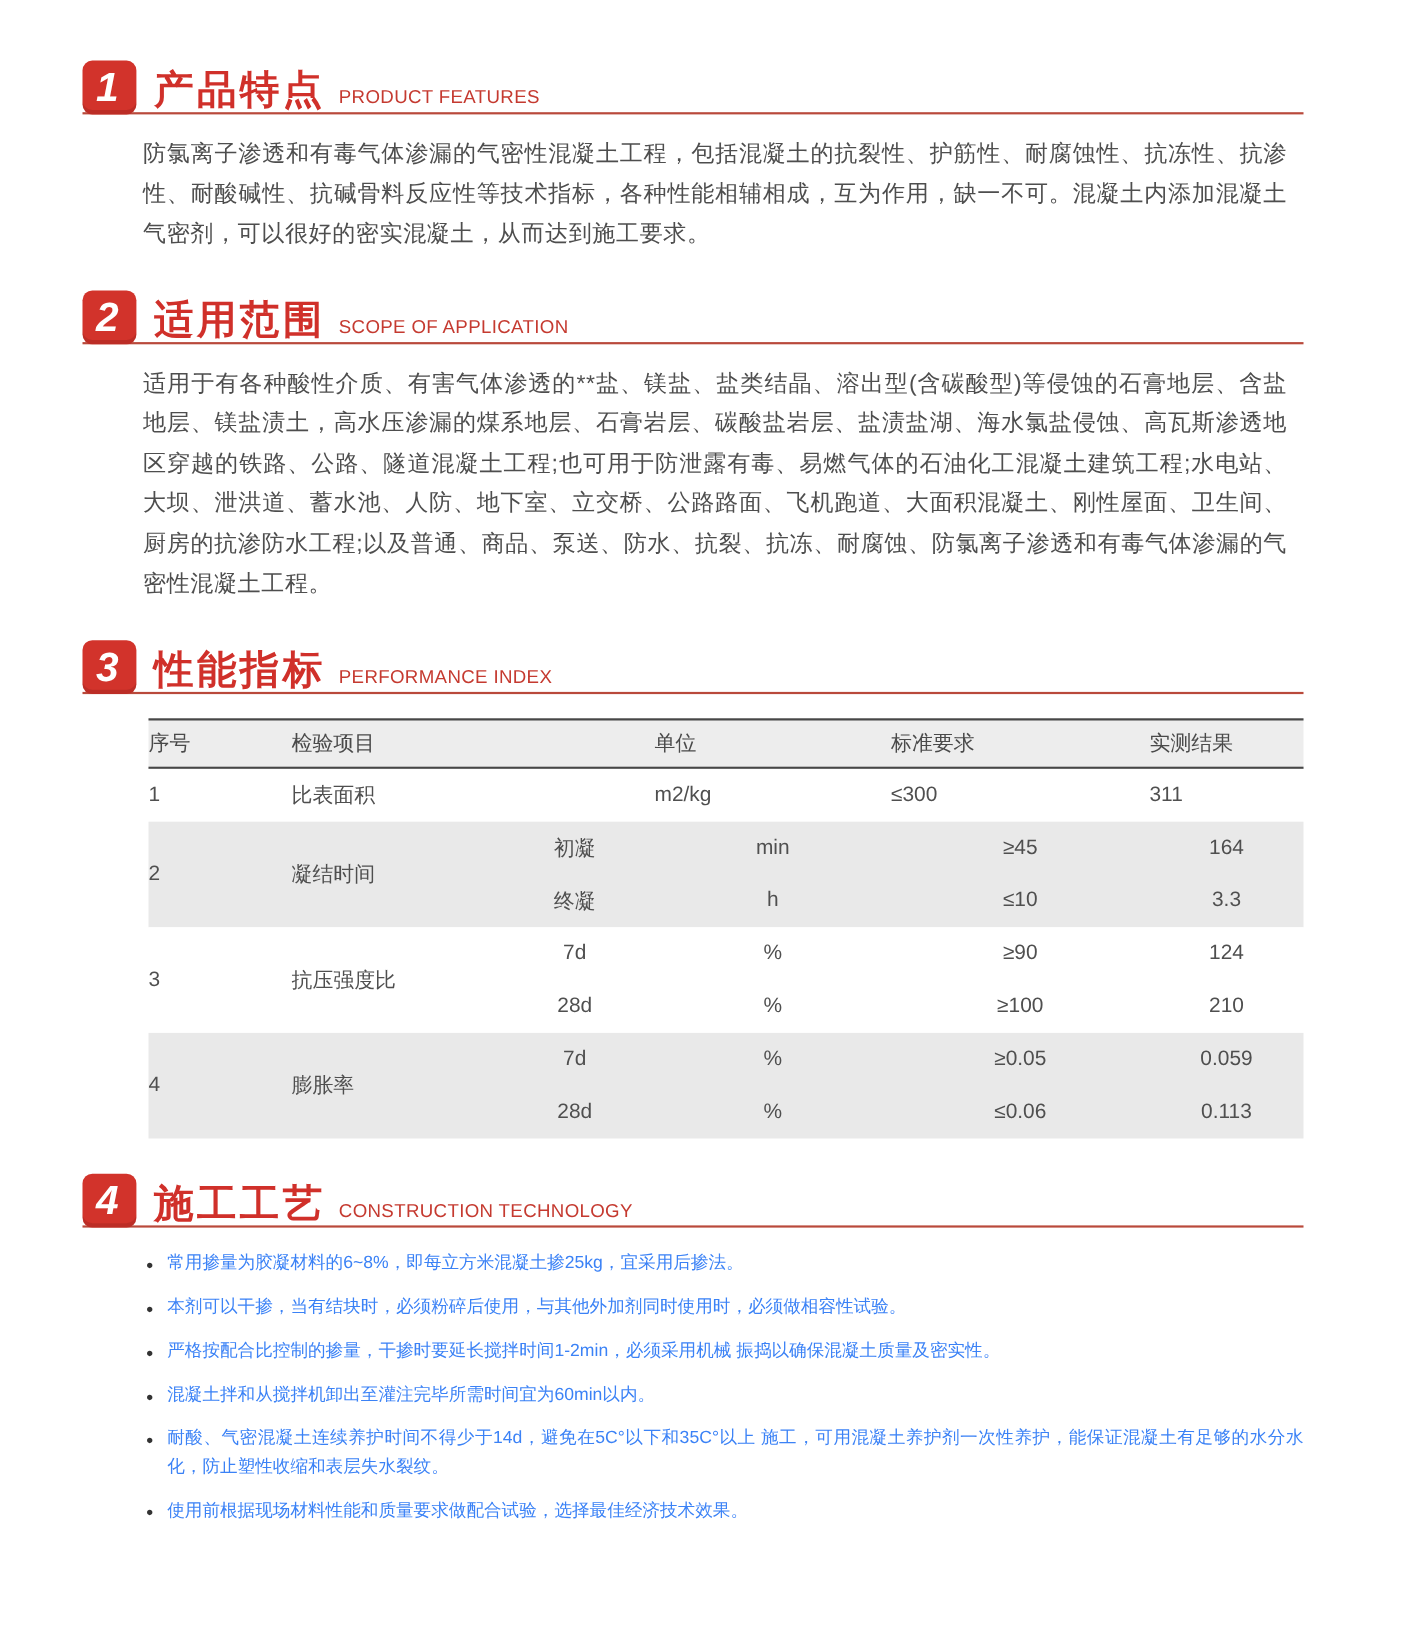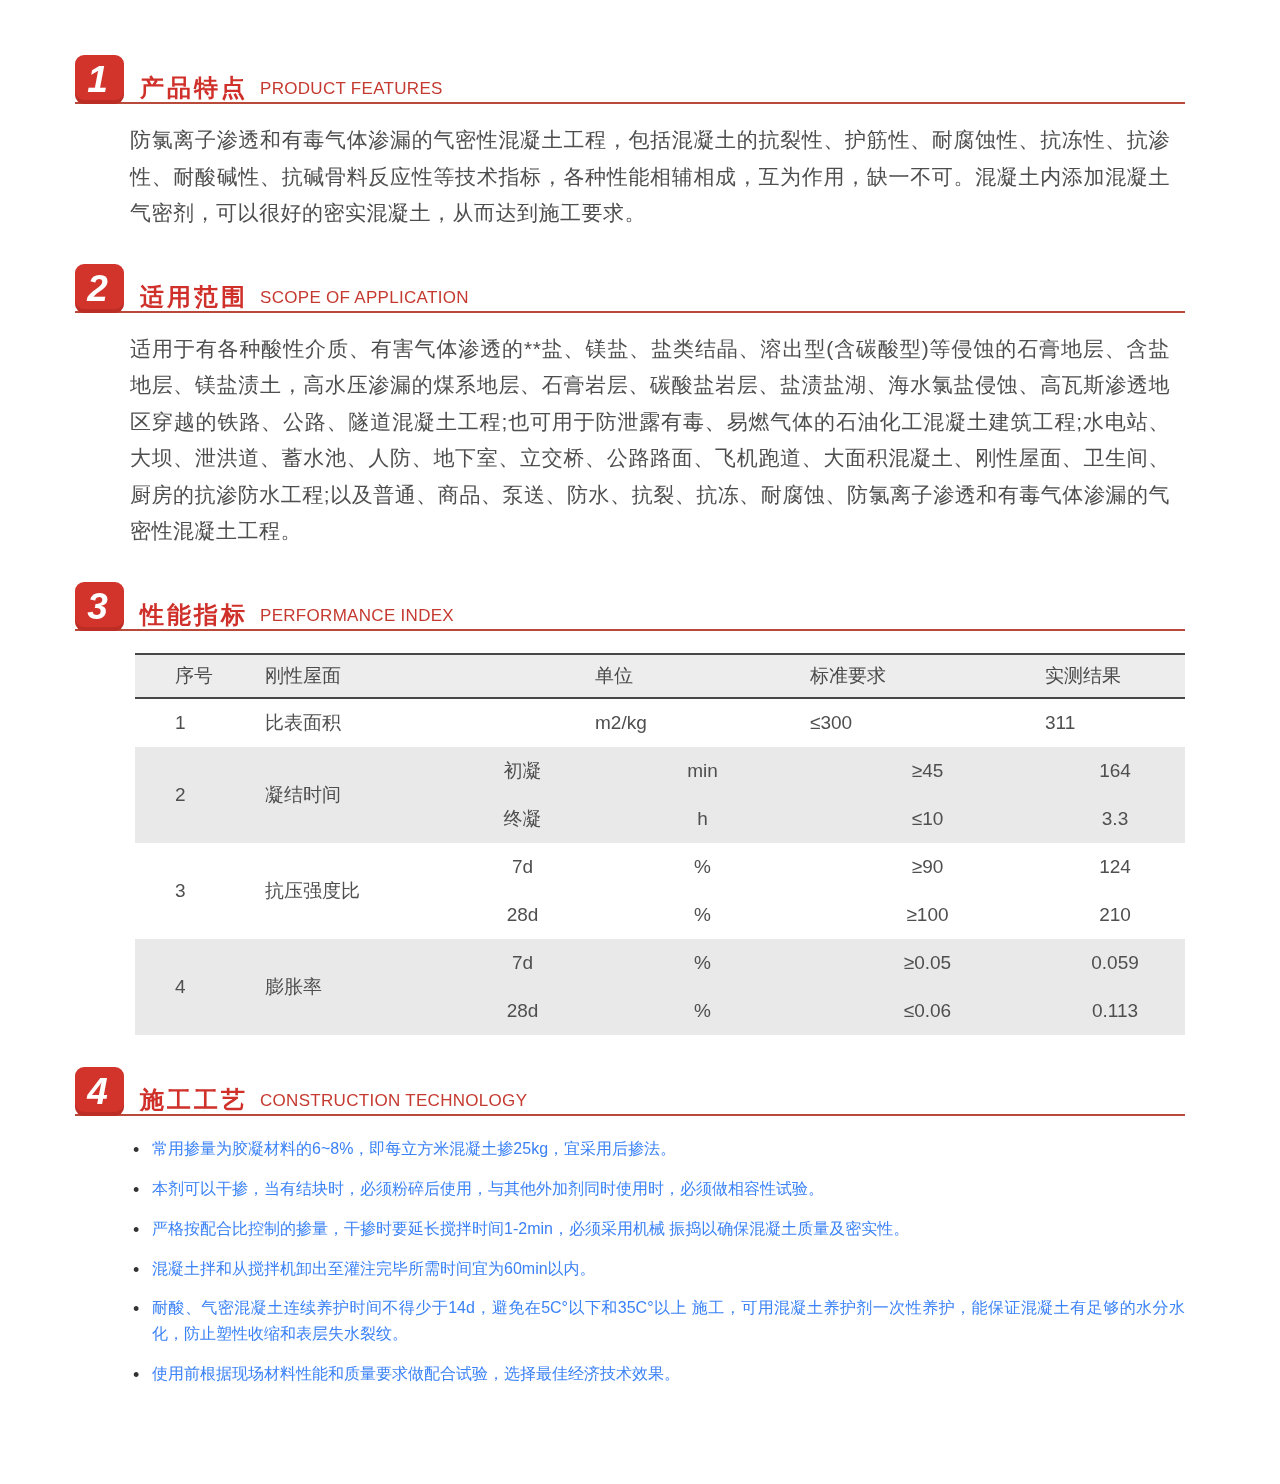--- a/index.html
+++ b/index.html
@@ -5,35 +5,35 @@
   html,body{margin:0;padding:0;background:#ffffff;}
   body{width:1280px;font-family:"Liberation Sans","DejaVu Sans",sans-serif;}
   .page{width:1280px;min-height:1484px;box-sizing:border-box;padding:55px 95px 40px 75px;background:#fff;}
 
   .sec{margin-top:32px;}
   .sec:first-child{margin-top:0;}
 
   .sec-head{display:flex;align-items:flex-end;border-bottom:2px solid #b9493b;position:relative;}
   .badge{width:49px;height:49px;background:#d2332b;border-radius:9px;display:flex;align-items:center;justify-content:center;margin-bottom:-2px;flex:0 0 auto;box-shadow:inset 0 -4px 0 rgba(0,0,0,0.10);}
   .badge-num{color:#ffffff;font-size:37px;font-weight:bold;font-style:italic;line-height:1;transform:translateX(-2px);}
-  .zh{font-size:24px;color:#d0302a;font-weight:bold;margin:0 12px 2px 16px;letter-spacing:3px;line-height:1;}
+  .zh{font-size:36px;color:#d0302a;font-weight:bold;margin:0 12px 2px 16px;letter-spacing:3px;line-height:1;}
   .en{font-size:17px;color:#c53a30;font-weight:normal;margin-bottom:3px;letter-spacing:0.3px;white-space:nowrap;}
 
   .para{margin:18px 0 0 55px;max-width:1040px;font-size:21px;line-height:1.74;color:#4e4e4e;text-align:justify;letter-spacing:0.5px;}
 
   .ptable{margin:22px 0 0 60px;width:1050px;color:#4f4f4f;font-size:19px;}
   .t-head,.t-row.single{display:grid;grid-template-columns:130px 185px 145px 215px 235px 140px;align-items:center;}
   .t-head{background:#ededed;border-top:2px solid #474747;border-bottom:2px solid #474747;height:42px;font-size:19px;color:#4a4a4a;}
   .t-row.single{height:48px;background:#ffffff;}
   .t-row.multi{display:grid;grid-template-columns:130px 185px 1fr;background:#ffffff;}
   .t-row.multi.gray{background:#e9e9e9;}
   .t-row .no,.t-row .item{display:flex;align-items:center;height:100%;}
   .subwrap{display:flex;flex-direction:column;}
   .subrow{display:grid;grid-template-columns:145px 215px 235px 140px;align-items:center;height:48px;text-align:center;}
-  .c1{box-sizing:border-box;margin-left:40px;}
+  .c1{box-sizing:border-box;}
   .cell{overflow:hidden;white-space:nowrap;}
 
   .bullets{margin:20px 0 0 55px;padding:0;list-style:none;font-size:16px;color:#3b82f6;}
   .bullets li{position:relative;padding-left:22px;margin-bottom:14px;line-height:1.62;max-width:1045px;text-align:justify;}
   .bullets li::before{content:"•";position:absolute;left:3px;top:0;color:#333;font-size:18px;}
 </style>
 </head>
 <body>
 
 <div class="page">
@@ -65,21 +65,21 @@
       <div class="badge">
         <span class="badge-num">3</span>
       </div>
       <h2 class="zh">性能指标</h2>
       <span class="en">PERFORMANCE INDEX</span>
     </header>
 
     <div class="ptable">
       <div class="t-head">
         <div class="cell c1">序号</div>
-        <div class="cell">刚性屋面</div>
+        <div class="cell">检验项目</div>
         <div class="cell"></div>
         <div class="cell">单位</div>
         <div class="cell">标准要求</div>
         <div class="cell">实测结果</div>
       </div>
 
       <div class="t-row single">
         <div class="cell c1">1</div>
         <div class="cell">比表面积</div>
         <div class="cell"></div>

